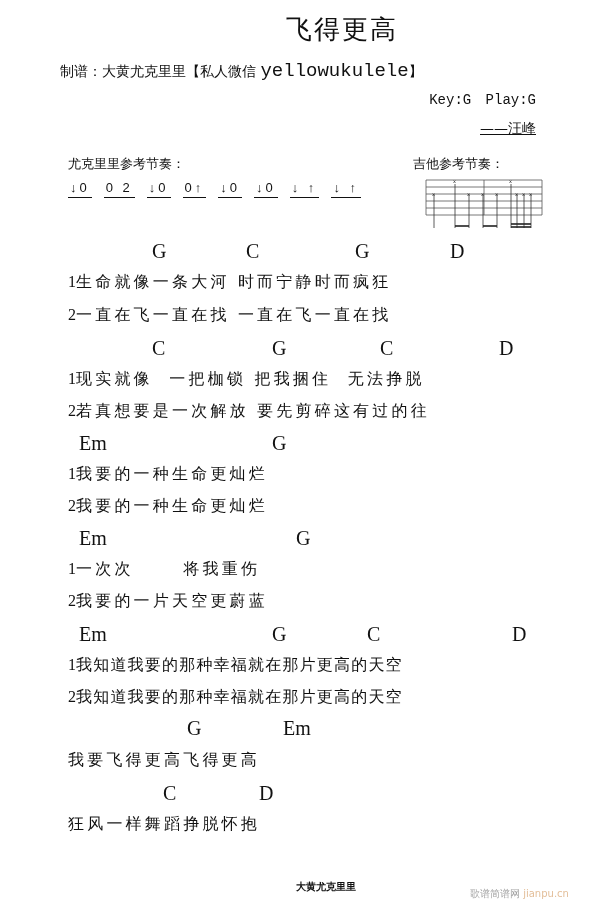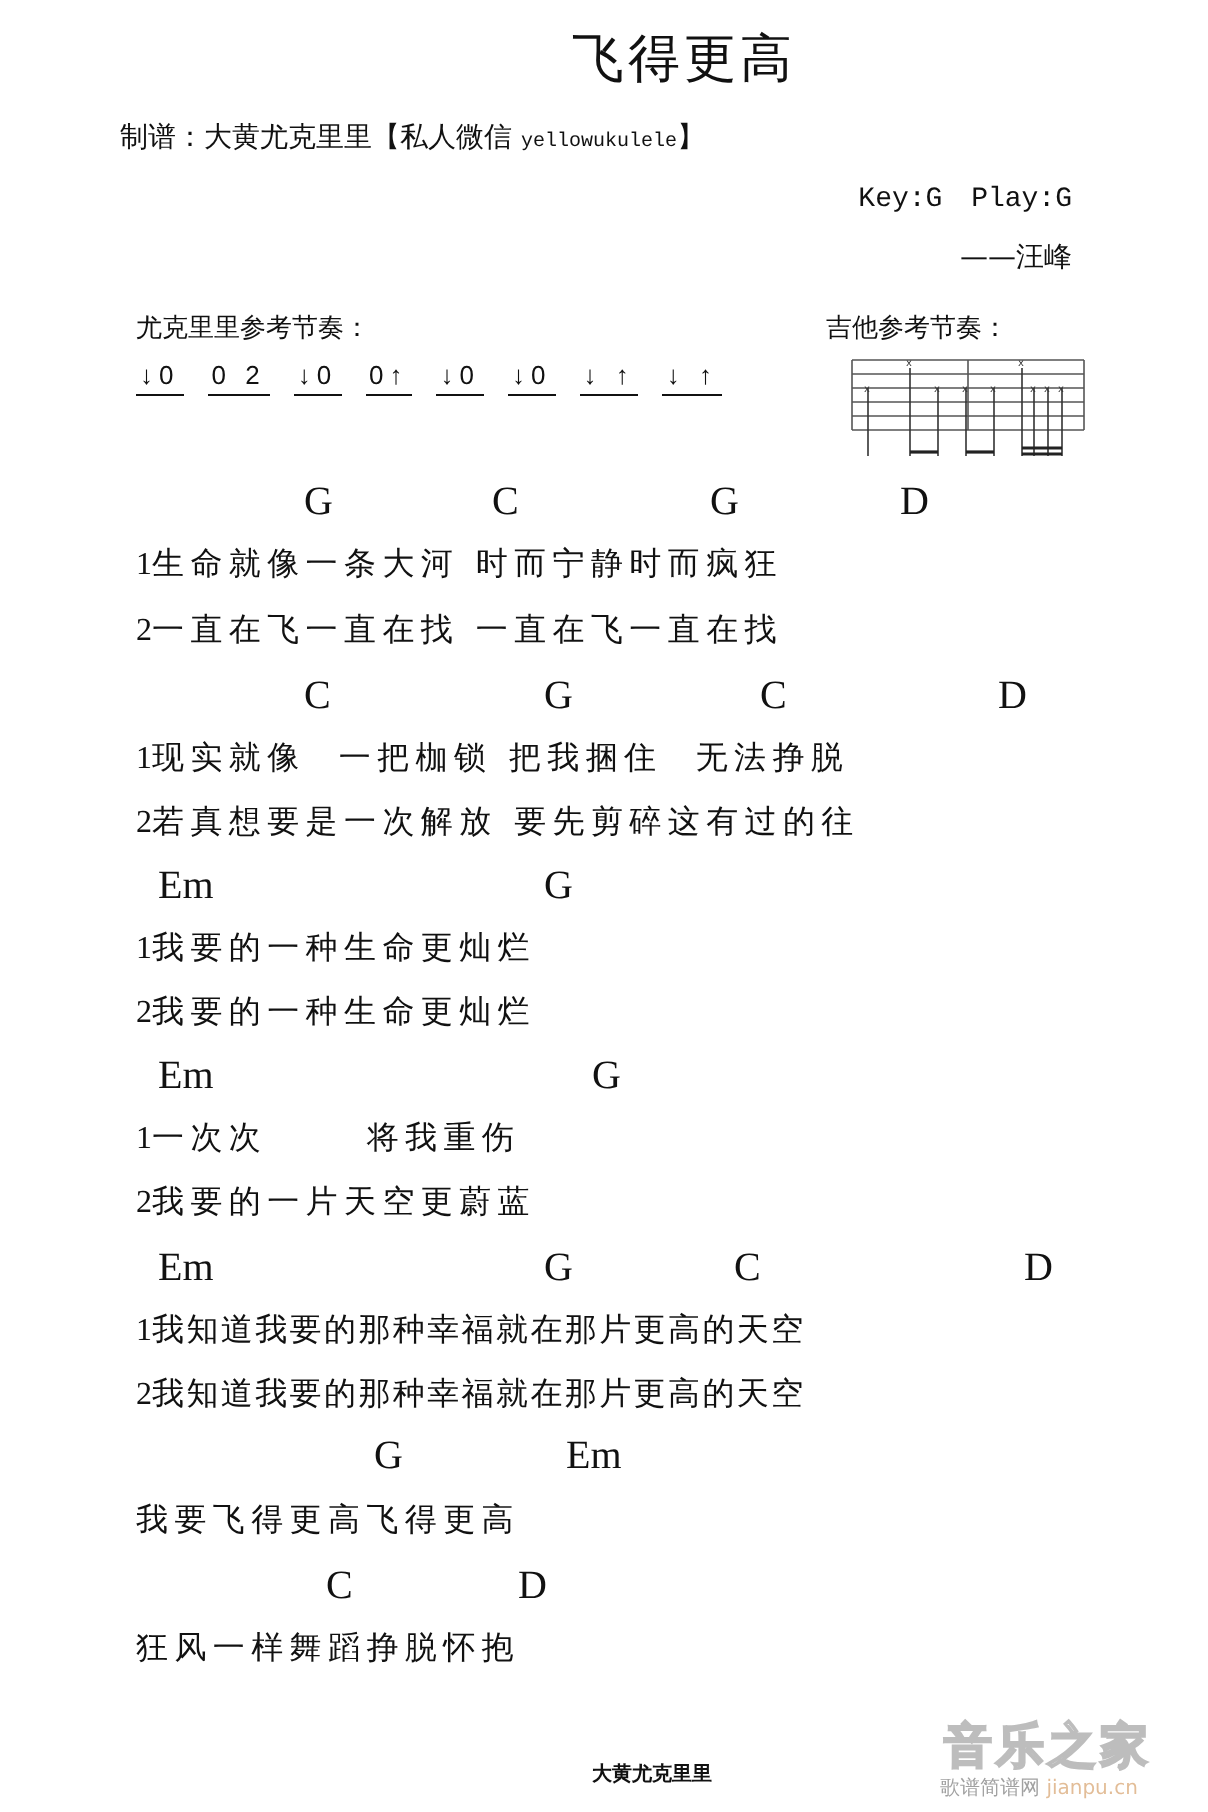--- a/index.html
+++ b/index.html
@@ -1,22 +1,22 @@
 <!DOCTYPE html>
 <html><head>
   <meta charset="utf-8">
   <style>
     html, body { margin: 0; padding: 0; background: #ffffff; }
     body { width: 604px; height: 906px; position: relative; overflow: hidden; color: #111; font-family: "DejaVu Serif", "Liberation Serif", serif; }
     .abs { position: absolute; }
     .title { left: 0; width: 604px; top: 12px; text-align: center; font-size: 26px; letter-spacing: 2px; font-family: "DejaVu Sans", sans-serif; font-weight: normal; padding-left: 40px; }
     .credit { left: 60px; top: 60px; font-size: 14px; font-family: "DejaVu Sans", sans-serif; }
-    .credit .en { font-family: "Liberation Mono", monospace; font-size: 10px; }
+    .credit .en { font-family: "Liberation Mono", monospace; font-size: 19px; }
     .key { right: 68px; top: 92px; font-size: 14px; font-family: "Liberation Mono", monospace; word-spacing: 6px; }
-    .artist { right: 68px; top: 120px; font-size: 14px; font-family: "DejaVu Sans", sans-serif; }
+    .artist { right: 68px; top: 120px; font-size: 14px; font-family: "DejaVu Sans", sans-serif; text-decoration: underline; }
     .uke-label { left: 68px; top: 155px; font-size: 13px; font-family: Liberation Serif, serif; }
     .gtr-label { left: 413px; top: 155px; font-size: 13px; font-family: "DejaVu Sans", sans-serif; }
     .rhythm { left: 68px; top: 180px; font-size: 13px; font-family: "Liberation Sans", sans-serif; display: flex; gap: 12px; }
     .rhythm .beat { border-bottom: 1px solid #111; padding: 0 2px 1px 2px; letter-spacing: 3px; line-height: 16px; }
     .tab { left: 424px; top: 176px; width: 120px; height: 52px; }
     .chord { position: absolute; font-size: 20px; font-family: "Liberation Serif", serif; }
     .lyric { position: absolute; left: 68px; font-size: 16px; font-family: "DejaVu Sans", sans-serif; letter-spacing: 3.2px; white-space: pre; }
     .lyric .num { font-family: "Liberation Serif", serif; letter-spacing: 0; }
     .footer { left: 0; width: 604px; top: 880px; text-align: center; font-size: 10px; font-family: "DejaVu Sans", sans-serif; font-weight: bold; padding-left: 24px; }
     .wm { left: 460px; top: 857px; width: 140px; height: 46px; opacity: 0.55; }
@@ -141,15 +141,14 @@
 
 <div>
   <span class="chord" style="left:163px;top:782px">C</span>
   <span class="chord" style="left:259px;top:782px">D</span>
   <div class="lyric" style="top:814px"><span>狂风一样舞蹈挣脱怀抱</span></div>
 </div>
 
 <div class="abs footer">大黄尤克里里</div>
 
 <div class="abs wm">
-  <div class="logo">音乐之家</div>
   <div class="site"><span>歌谱简谱网</span> <span class="url">jianpu.cn</span></div>
 </div>
 
 </body></html>

